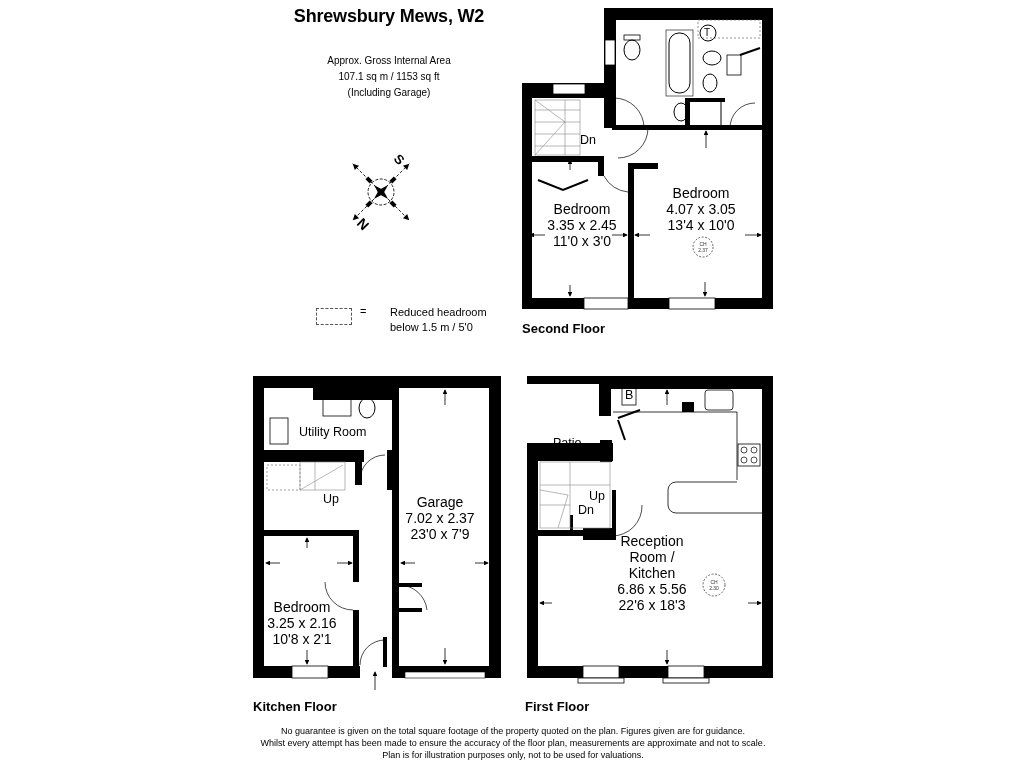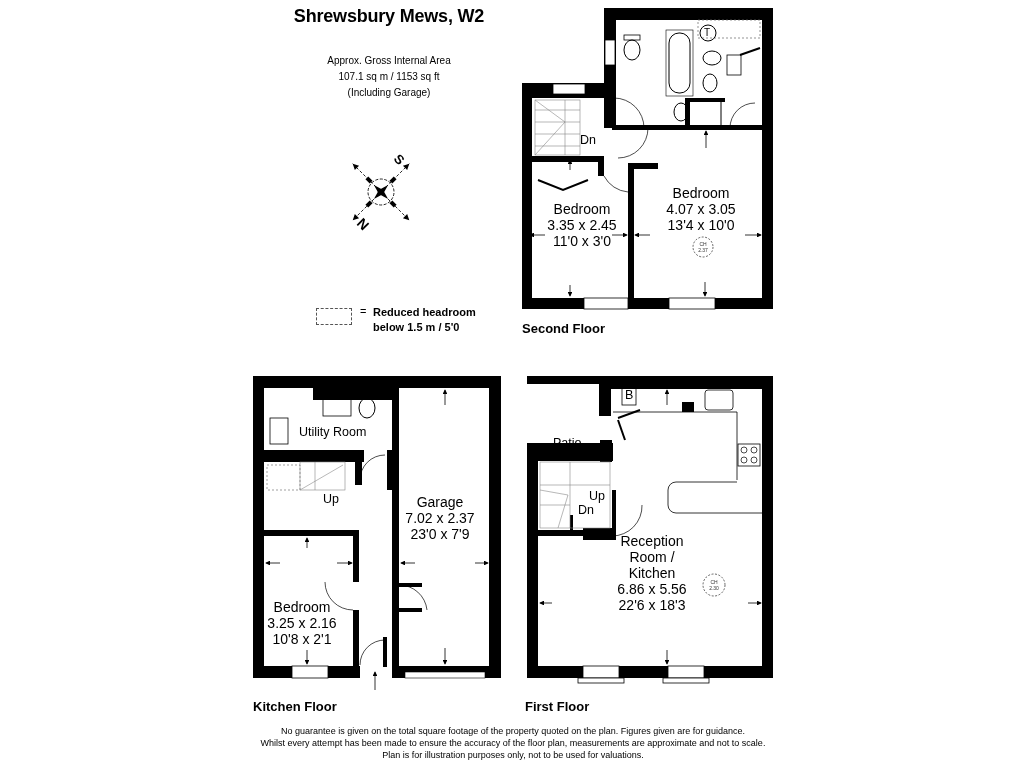--- a/index.html
+++ b/index.html
@@ -2,21 +2,21 @@
 <html><head>
 <meta charset="utf-8">
 <style>
   html, body { margin: 0; padding: 0; background: #ffffff; }
   body { width: 1024px; height: 768px; position: relative; overflow: hidden; font-family: "Liberation Sans", sans-serif; color: #000; }
   .abs { position: absolute; }
   .title { left: 0; top: 6px; width: 778px; text-align: center; font-weight: bold; font-size: 18px; letter-spacing: -0.2px; }
   .area { left: 289px; top: 53px; width: 200px; text-align: center; font-size: 10px; line-height: 16px; }
   .legend-box { left: 316px; top: 308px; width: 36px; height: 17px; border: 1px dashed #555; box-sizing: border-box; }
   .legend-eq { left: 360px; top: 305px; font-size: 11px; }
-  .legend-text { left: 373px; top: 305px; font-size: 11px; line-height: 15px; font-weight: bold; }
+  .legend-text { left: 390px; top: 305px; font-size: 11px; line-height: 15px; }
   .floor-label { font-weight: bold; font-size: 13px; }
   .room { text-align: center; font-size: 14px; line-height: 16px; }
   .small { font-size: 12.5px; }
   .disclaimer { left: 200px; top: 725px; width: 626px; text-align: center; font-size: 9px; line-height: 12px; }
   svg.plan { position: absolute; left: 0; top: 0; }
   .ch { font-size: 5px; text-align: center; line-height: 6px; color:#333; }
 </style>
 </head>
 <body>
 

